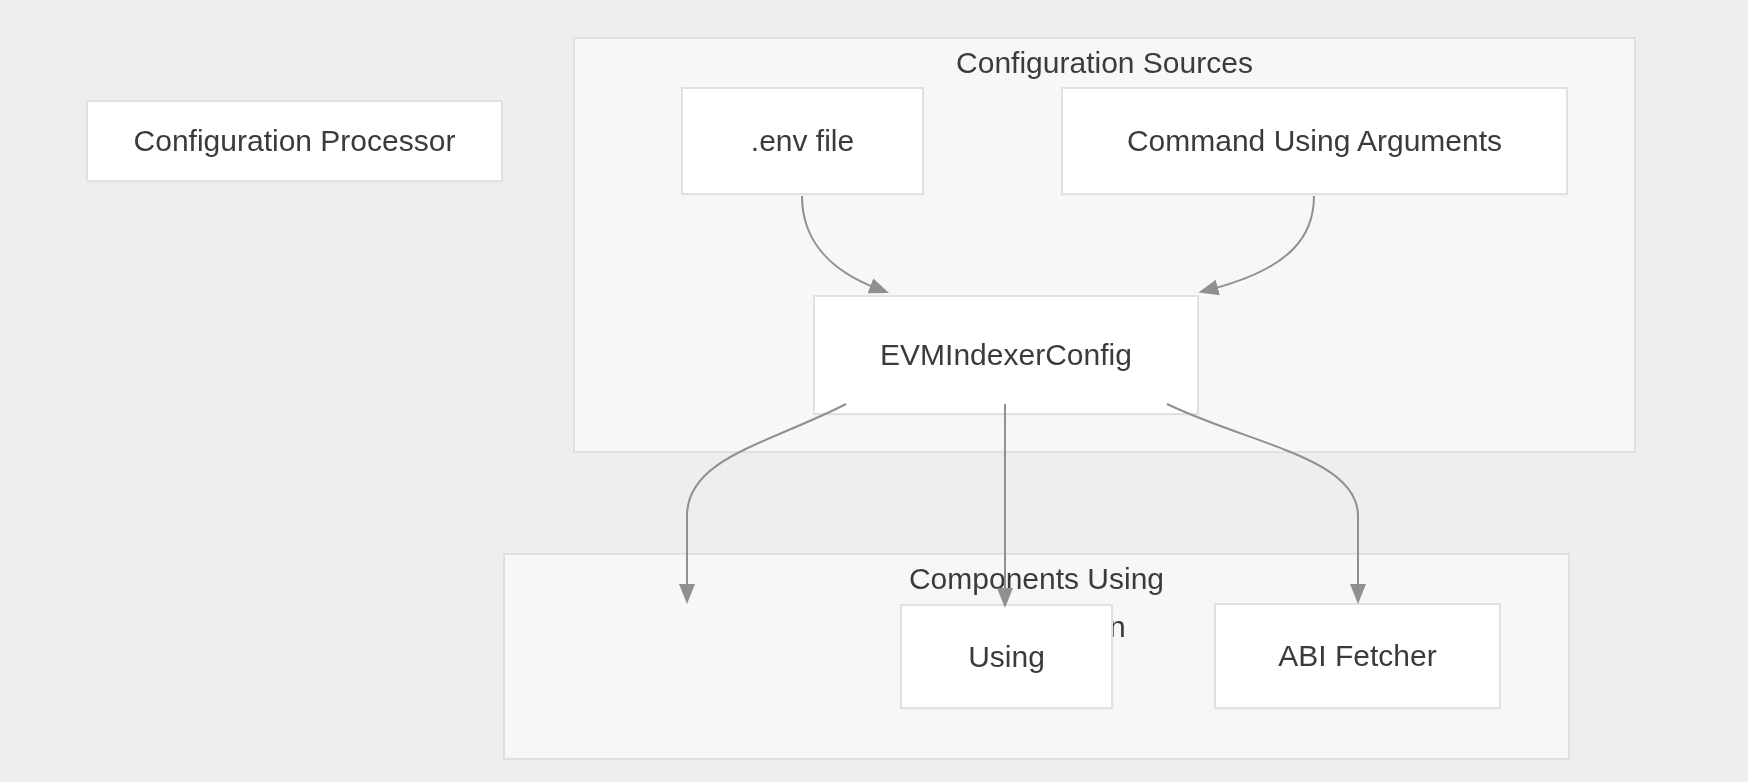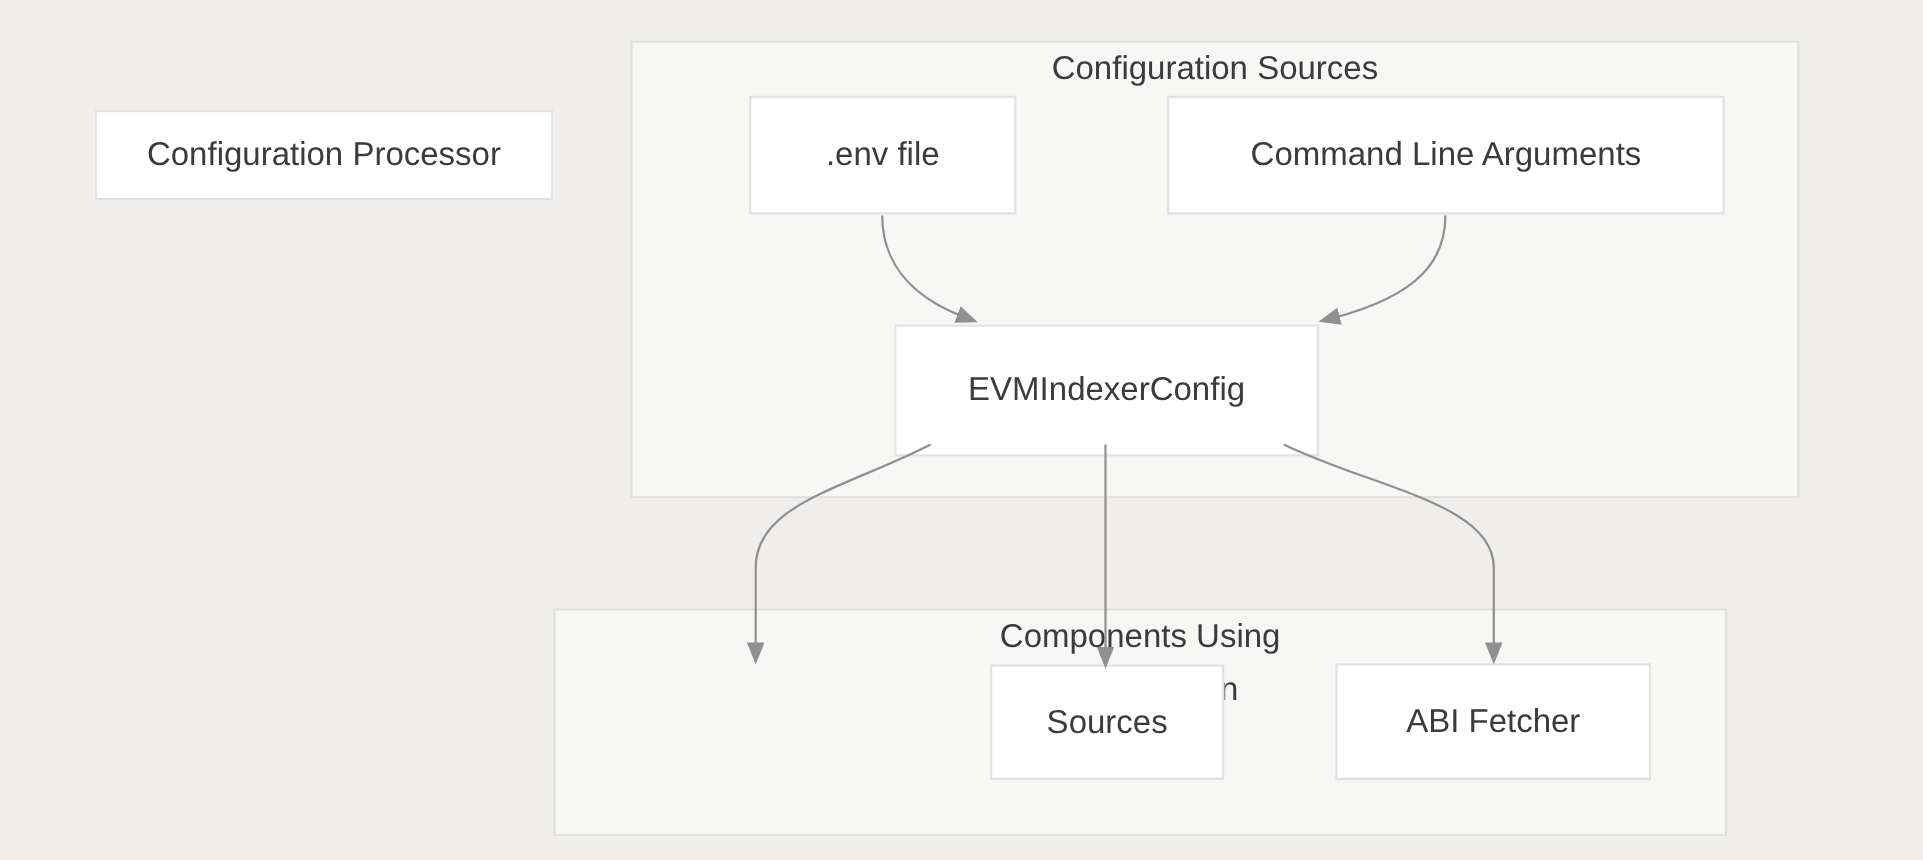--- a/index.html
+++ b/index.html
@@ -88,30 +88,30 @@
 
   <div class="node" style="left:70px;top:100px;width:417px;height:82px">
     <span>Configuration Processor</span>
   </div>
 
   <div class="node" style="left:665px;top:87px;width:243px;height:108px">
     <span>.env file</span>
   </div>
 
   <div class="node" style="left:1045px;top:87px;width:507px;height:108px">
-    <span>Command Line Arguments</span>
+    <span>Command Using Arguments</span>
   </div>
 
   <div class="node" style="left:797px;top:295px;width:386px;height:120px">
     <span>EVMIndexerConfig</span>
   </div>
 
 
   <div class="node" style="left:884px;top:604px;width:213px;height:105px">
-    <span>Sources</span>
+    <span>Using</span>
   </div>
 
   <div class="node" style="left:1198px;top:603px;width:287px;height:106px">
     <span>ABI Fetcher</span>
   </div>
 
   <svg class="edges" viewBox="0 0 1748 782" xmlns="http://www.w3.org/2000/svg">
     <defs>
       <marker id="arrow" viewBox="0 0 10 8" refX="3" refY="4" markerWidth="20" markerHeight="16" markerUnits="userSpaceOnUse" orient="auto">
         <path class="arrowhead" d="M0,0 L10,4 L0,8 Z"></path>

